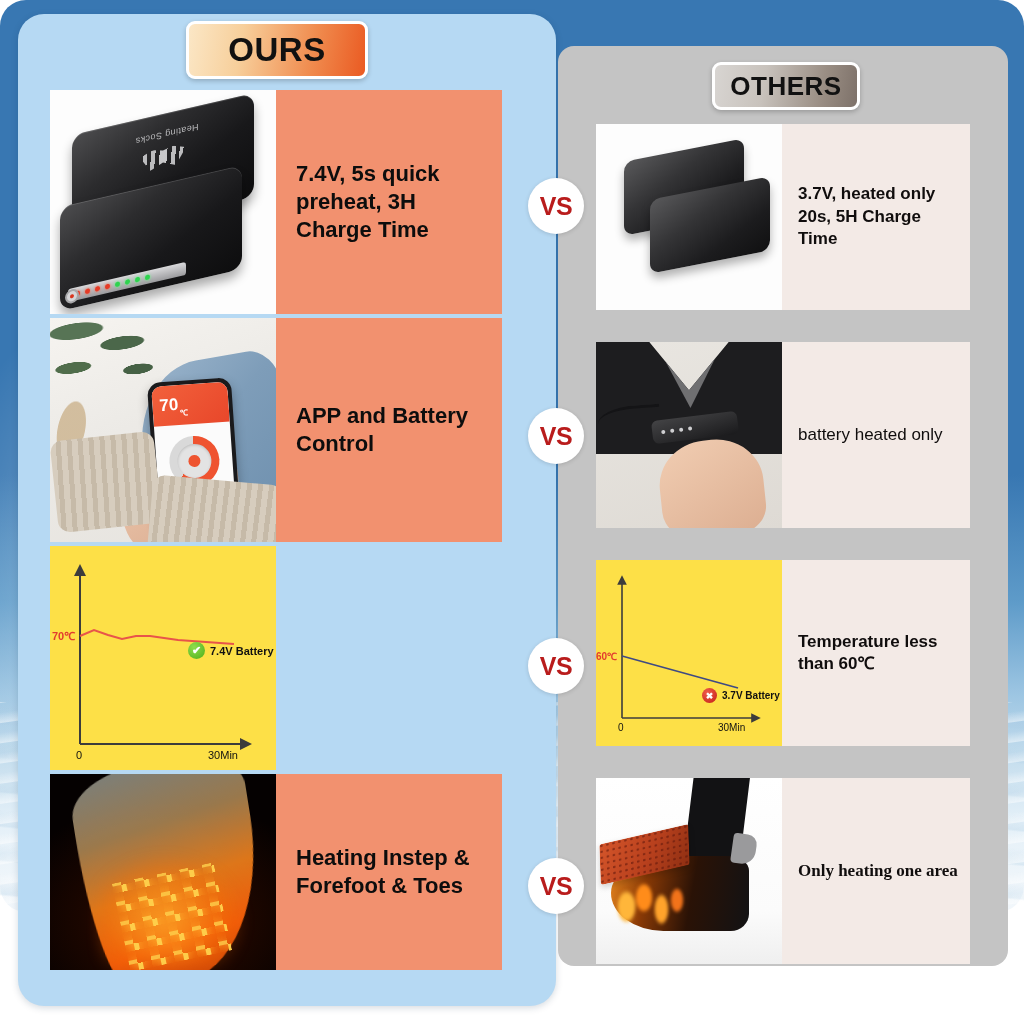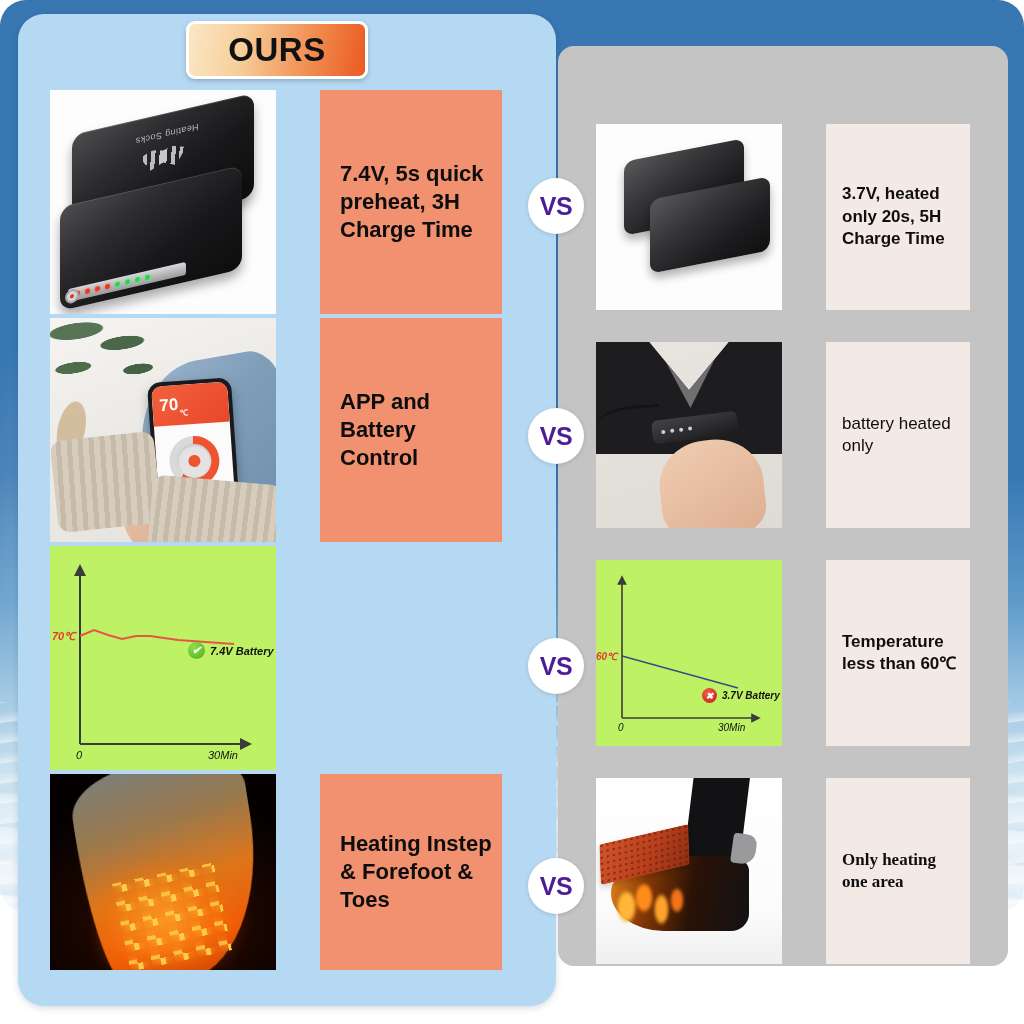--- a/index.html
+++ b/index.html
@@ -101,21 +101,20 @@
   .row { position: absolute; display: flex; }
   .row-ours { left: 50px; width: 452px; }
   .row-others { left: 596px; width: 374px; }
 
   .media { position: relative; overflow: hidden; background: #ffffff; flex: 0 0 auto; }
   .caption {
     flex: 1 1 auto;
     display: flex;
     align-items: center;
     padding: 0 6px 0 20px;
-    margin-left: 44px;
   }
   .caption-ours {
     background: #f2916f;
     font-size: 22px;
     font-weight: bold;
     color: #0d0d0d;
     line-height: 1.28;
   }
   .caption-others {
     background: #f3eae6;
@@ -129,21 +128,21 @@
 
   
   .vs {
     position: absolute;
     width: 56px; height: 56px;
     border-radius: 50%;
     background: #ffffff;
     display: flex;
     align-items: center;
     justify-content: center;
-    color: #4c1d95;
+    color: #b91c1c;
     font-size: 25px;
     font-weight: bold;
     letter-spacing: -.5px;
     box-shadow: 0 1px 4px rgba(0,0,0,.14);
     z-index: 5;
   }
 
   
 
   
@@ -340,21 +339,21 @@
   }
   .ctrl-box i { width: 4px; height: 4px; border-radius: 50%; background: #cfcfd1; display: block; }
   .ctrl-wire {
     position: absolute; left: 2px; top: 64px; width: 62px; height: 26px;
     border-top: 3px solid #141416;
     border-radius: 60% 0 0 0;
     transform: rotate(-4deg);
   }
 
   
-  .chart { width: 100%; height: 100%; background: #bef264; position: relative; font-style: italic; }
+  .chart { width: 100%; height: 100%; background: #fde047; position: relative; }
   .chart-label {
     position: absolute; font-size: 11px; color: #111; font-weight: normal;
   }
   .chart-temp { color: #e23b2f; font-weight: bold; }
   .legend {
     position: absolute;
     display: flex; align-items: center; gap: 5px;
     font-size: 11px; font-weight: bold; color: #111;
     white-space: nowrap;
   }
@@ -468,20 +467,21 @@
 
 <div class="stage">
 
   <div class="snow-tex"></div>
   <div class="glow-left"></div>
 
   <div class="panel-ours"></div>
   <div class="badge badge-ours">OURS</div>
 
   <div class="panel-others"></div>
+  <div class="badge badge-others">OTHERS</div>
 
   <div class="row row-ours" style="top:90px;height:224px;">
     <div class="media" style="width:226px;height:224px;">
       <div class="batt-scene">
         <div class="batt b1">
           <div class="batt-logo">Heating Socks</div>
           <div class="batt-wing"></div>
           <div class="batt-leds">
             <span class="led r"></span>
               <span class="led r"></span>

